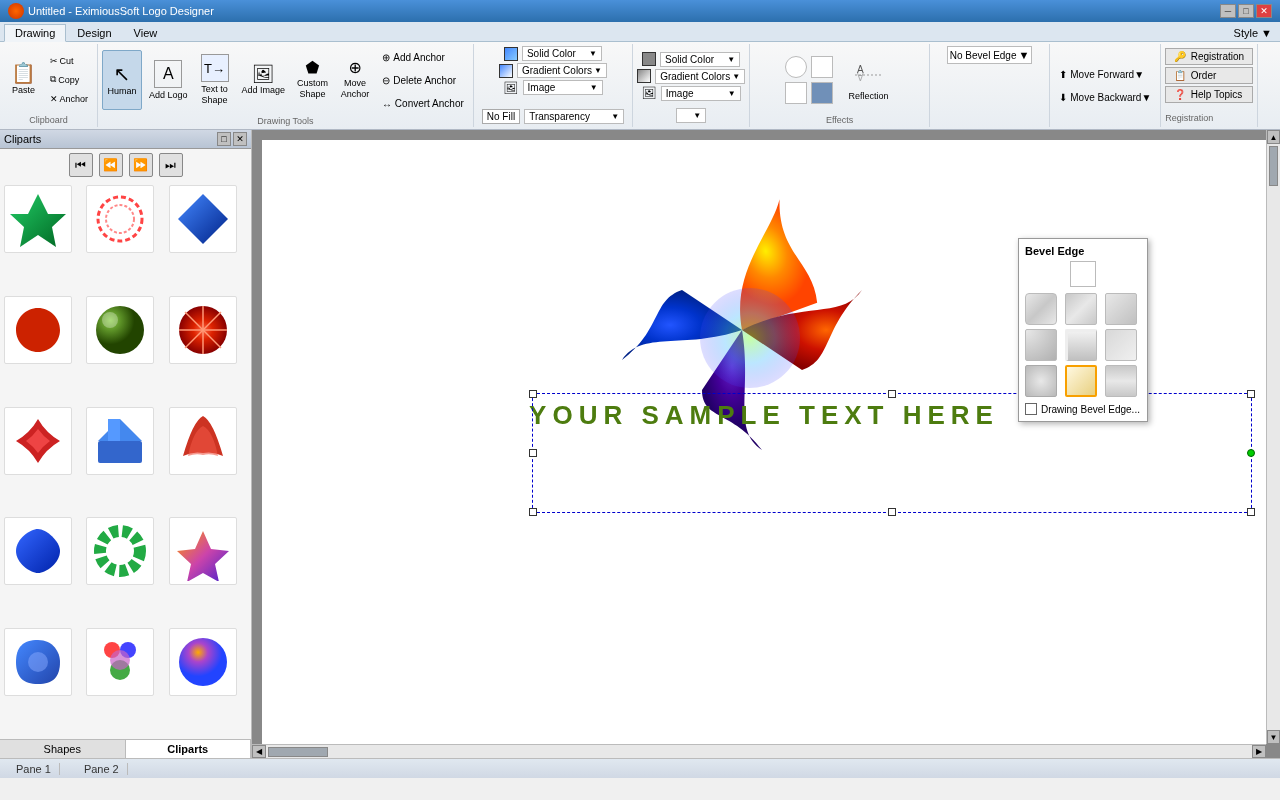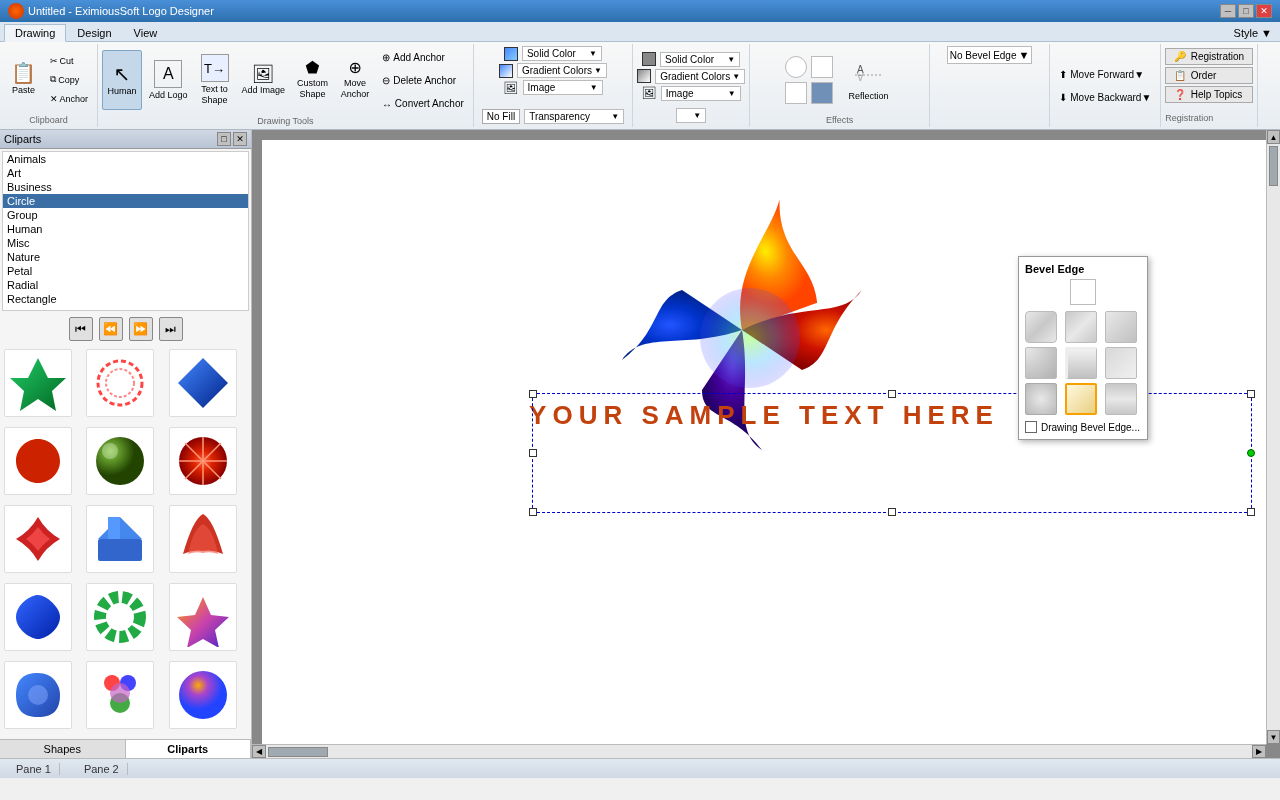--- a/index.html
+++ b/index.html
@@ -128,21 +128,21 @@
     .effect-btn {
       display: flex; flex-direction: column; align-items: center;
       padding: 2px 6px; cursor: pointer; border: 1px solid transparent;
       border-radius: 2px; height: 60px; justify-content: center; min-width: 50px;
     }
     .effect-icon { width: 32px; height: 32px; display: flex; align-items: center; justify-content: center; }
 
     
     .bevel-dropdown {
       position: absolute;
-      top: 148px;
+      top: 130px;
       right: 130px;
       width: 130px;
       background: white;
       border: 1px solid #999;
       box-shadow: 2px 2px 6px rgba(0,0,0,0.3);
       z-index: 100;
       padding: 6px;
     }
     .bevel-grid { display: grid; grid-template-columns: repeat(3, 1fr); gap: 4px; }
     .bevel-item {
@@ -603,33 +603,20 @@
 
   <div class="left-panel">
     <div class="panel-header">
       <span>Cliparts</span>
       <div class="panel-btns">
         <div class="panel-btn">□</div>
         <div class="panel-btn">✕</div>
       </div>
     </div>
 
-    <div class="clipart-list">
-      <div class="clipart-item">Animals</div>
-      <div class="clipart-item">Art</div>
-      <div class="clipart-item">Business</div>
-      <div class="clipart-item selected">Circle</div>
-      <div class="clipart-item">Group</div>
-      <div class="clipart-item">Human</div>
-      <div class="clipart-item">Misc</div>
-      <div class="clipart-item">Nature</div>
-      <div class="clipart-item">Petal</div>
-      <div class="clipart-item">Radial</div>
-      <div class="clipart-item">Rectangle</div>
-    </div>
 
     <div class="nav-btns">
       <div class="nav-btn">⏮</div>
       <div class="nav-btn">⏪</div>
       <div class="nav-btn">⏩</div>
       <div class="nav-btn">⏭</div>
     </div>
 
     <div class="clipart-grid">
 
@@ -824,21 +811,21 @@
             <radialGradient id="center1" cx="50%" cy="50%">
               <stop offset="0%" style="stop-color:#88ff44;stop-opacity:0.8"></stop>
               <stop offset="50%" style="stop-color:#44bbff;stop-opacity:0.6"></stop>
               <stop offset="100%" style="stop-color:#4444ff;stop-opacity:0.3"></stop>
             </radialGradient>
           </defs>
         </svg>
       </div>
 
       <div class="company-text-wrap">
-        <div style="font-size:26px;font-family:Arial,sans-serif;font-weight:bold;color:#c2410c;letter-spacing:6px;">YOUR SAMPLE TEXT HERE</div>
+        <div style="font-size:26px;font-family:Arial,sans-serif;font-weight:bold;color:#4d7c0f;letter-spacing:6px;">YOUR SAMPLE TEXT HERE</div>
       </div>
 
       <div class="selection-box">
         <div class="handle handle-tl"></div>
         <div class="handle handle-tc"></div>
         <div class="handle handle-tr"></div>
         <div class="handle handle-ml"></div>
         <div class="handle handle-mr handle-green"></div>
         <div class="handle handle-bl"></div>
         <div class="handle handle-bc"></div>

